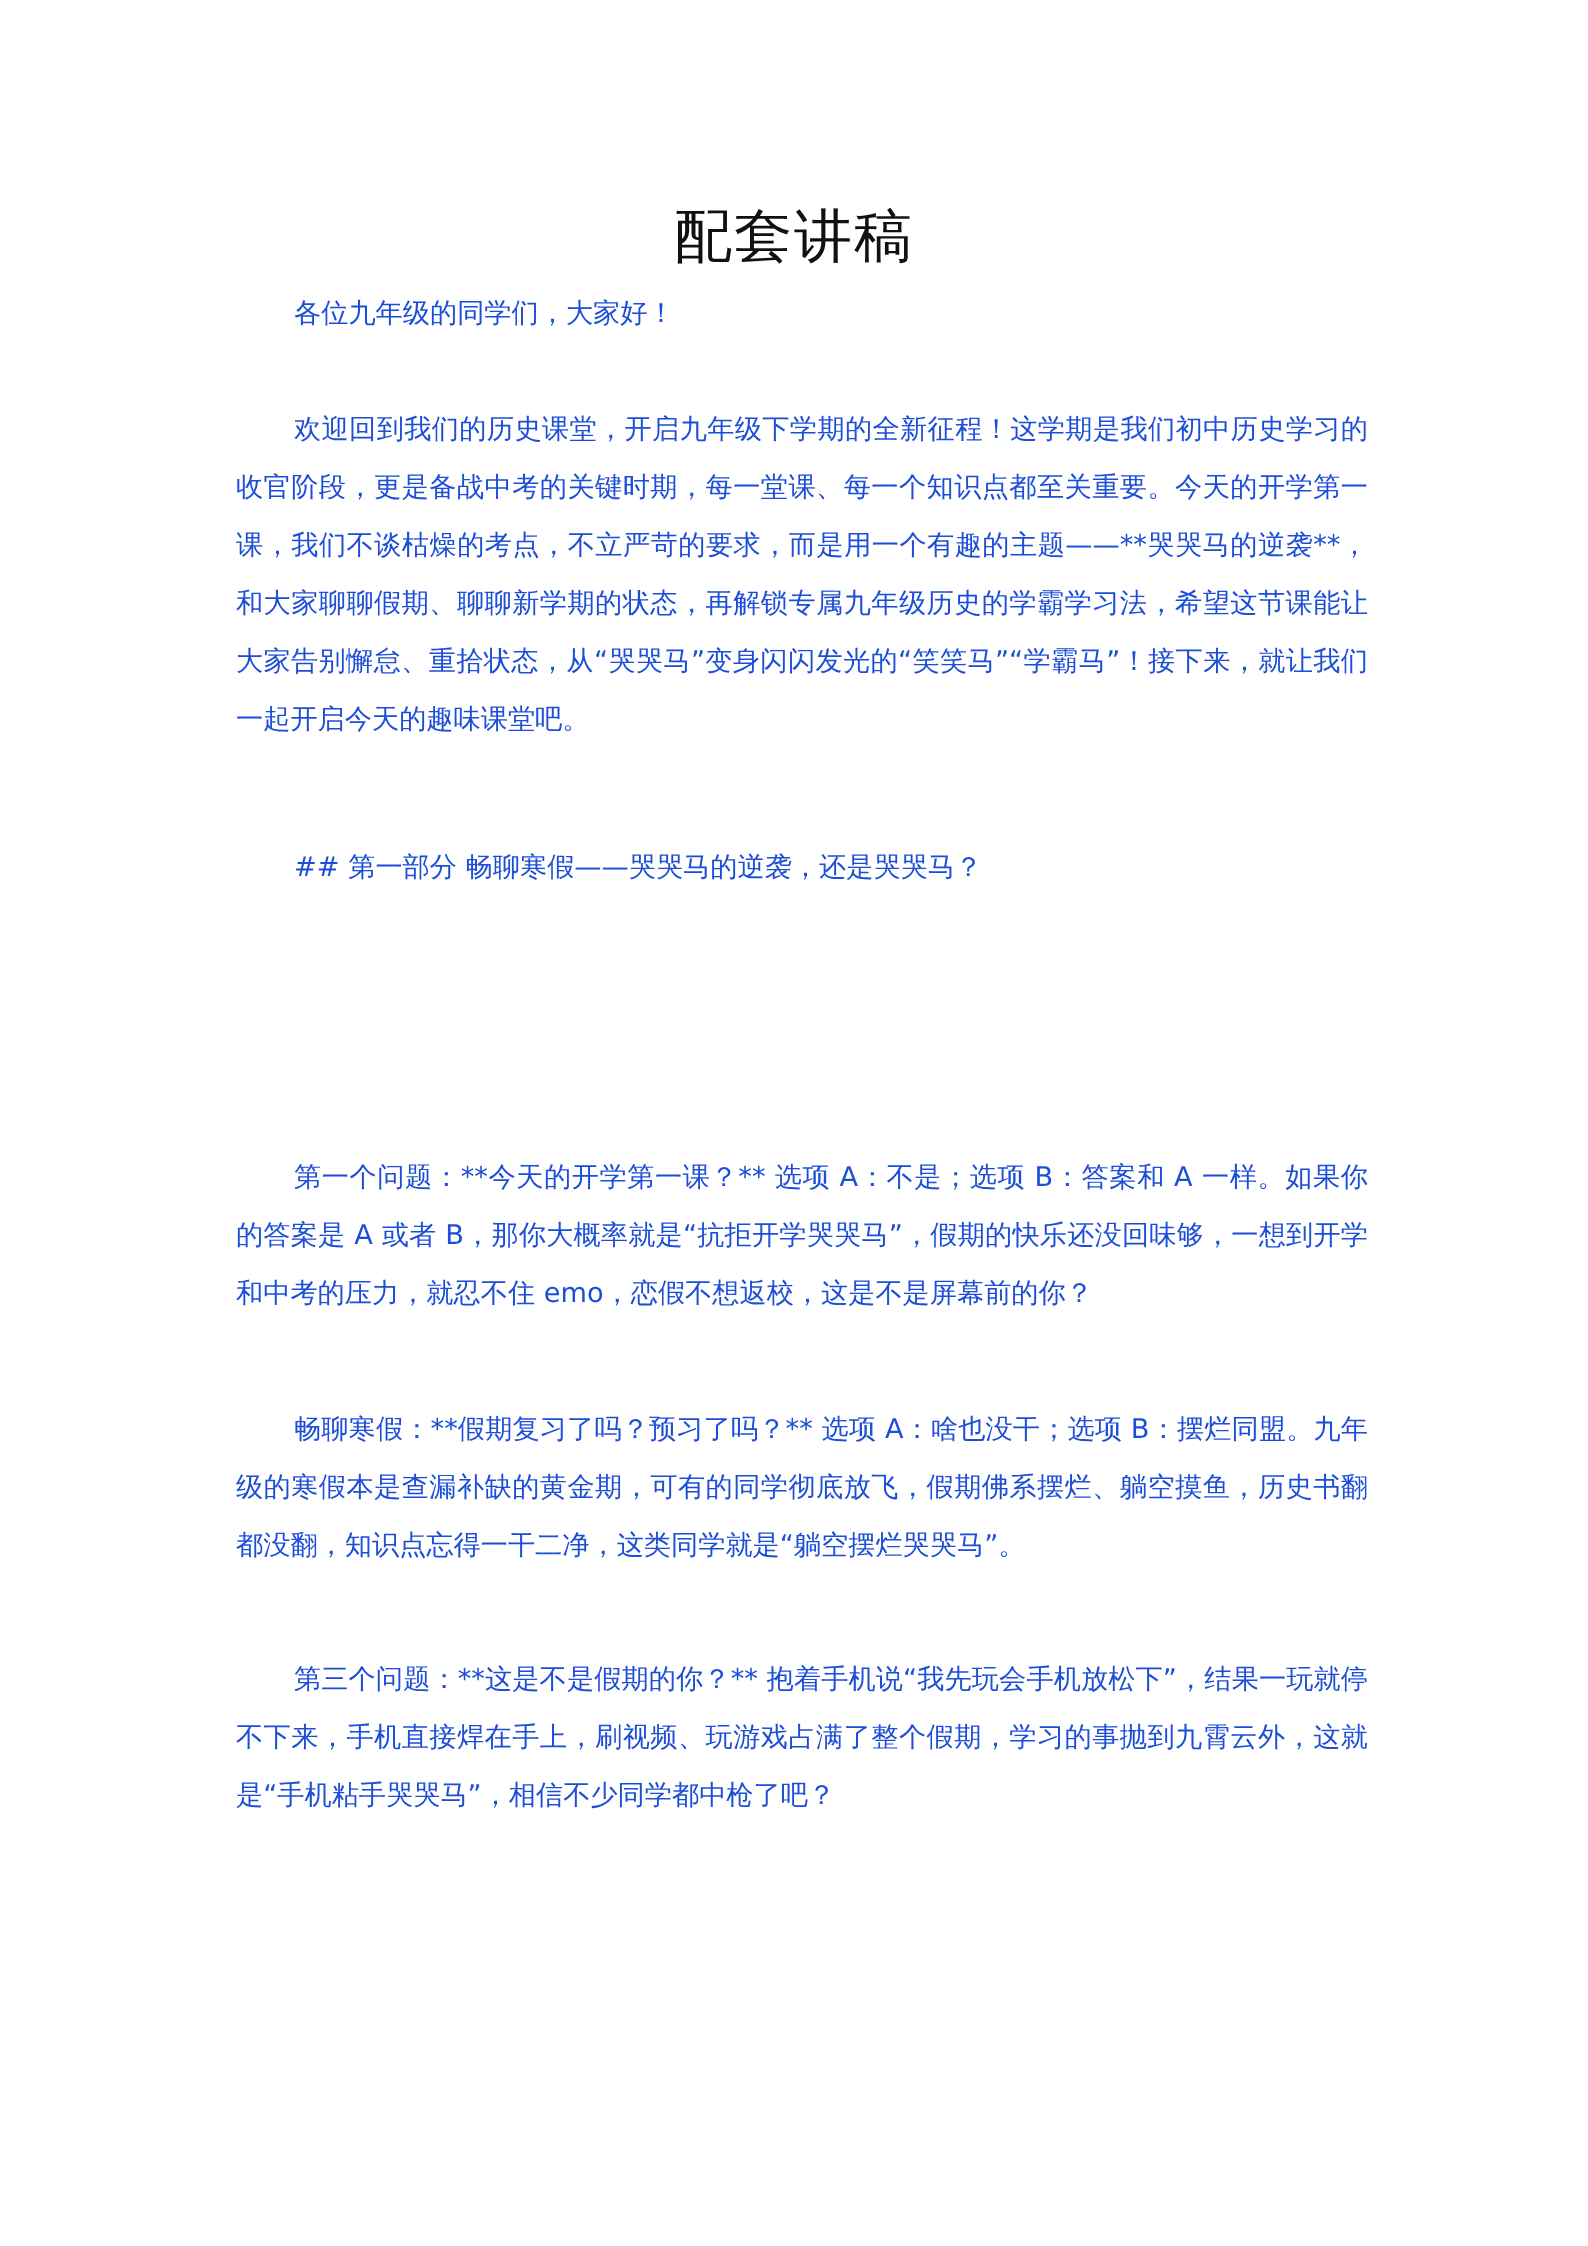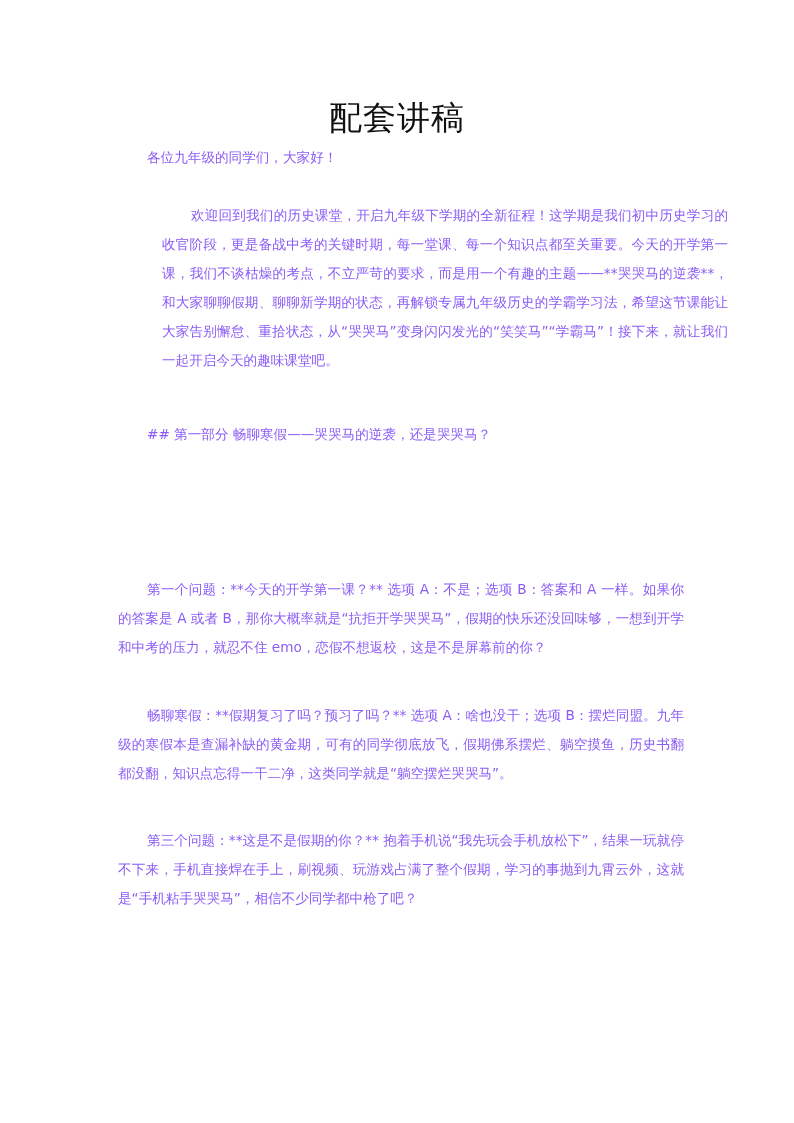--- a/index.html
+++ b/index.html
@@ -1,33 +1,33 @@
 <!DOCTYPE html>
 <html><head>
 <meta charset="utf-8">
 <style>
   html, body { margin: 0; padding: 0; background: #ffffff; }
   body { width: 794px; height: 1123px; position: relative; overflow: hidden;
          font-family: "DejaVu Sans", "Liberation Sans", sans-serif; color: #111; }
   .page { position: absolute; left: 0; top: 0; width: 794px; height: 1123px; background: #fff; }
   .title { position: absolute; left: 0; width: 794px; top: 101px; text-align: center;
-           font-size: 33px; letter-spacing: 1px; font-weight: normal; color: #111; line-height: 34px; }
+           font-size: 29px; letter-spacing: 1px; font-weight: normal; color: #111; line-height: 34px; }
   .para { position: absolute; left: 118px; width: 566px; font-size: 13.6px;
-          line-height: 29px; text-align: justify; text-align-last: left; color: #8b5cf6; }
+          line-height: 29px; text-align: justify; text-align-last: left; color: #1d4ed8; }
   .indent { text-indent: 29px; }
 </style>
 </head>
 <body>
 
 <div class="page">
   <div class="title">配套讲稿</div>
 
   <div class="para indent" style="top:143px;">各位九年级的同学们，大家好！</div>
 
-  <div class="para indent" style="top:201px;margin-left:44px;">欢迎回到我们的历史课堂，开启九年级下学期的全新征程！这学期是我们初中历史学习的收官阶段，更是备战中考的关键时期，每一堂课、每一个知识点都至关重要。今天的开学第一课，我们不谈枯燥的考点，不立严苛的要求，而是用一个有趣的主题——**哭哭马的逆袭**，和大家聊聊假期、聊聊新学期的状态，再解锁专属九年级历史的学霸学习法，希望这节课能让大家告别懈怠、重拾状态，从“哭哭马”变身闪闪发光的“笑笑马”“学霸马”！接下来，就让我们一起开启今天的趣味课堂吧。</div>
+  <div class="para indent" style="top:201px;">欢迎回到我们的历史课堂，开启九年级下学期的全新征程！这学期是我们初中历史学习的收官阶段，更是备战中考的关键时期，每一堂课、每一个知识点都至关重要。今天的开学第一课，我们不谈枯燥的考点，不立严苛的要求，而是用一个有趣的主题——**哭哭马的逆袭**，和大家聊聊假期、聊聊新学期的状态，再解锁专属九年级历史的学霸学习法，希望这节课能让大家告别懈怠、重拾状态，从“哭哭马”变身闪闪发光的“笑笑马”“学霸马”！接下来，就让我们一起开启今天的趣味课堂吧。</div>
 
   <div class="para indent" style="top:420px;">## 第一部分  畅聊寒假——哭哭马的逆袭，还是哭哭马？</div>
 
 
   <div class="para indent" style="top:575px;">第一个问题：**今天的开学第一课？** 选项 A：不是；选项 B：答案和 A 一样。如果你的答案是 A 或者 B，那你大概率就是“抗拒开学哭哭马”，假期的快乐还没回味够，一想到开学和中考的压力，就忍不住 emo，恋假不想返校，这是不是屏幕前的你？</div>
 
   <div class="para indent" style="top:701px;">畅聊寒假：**假期复习了吗？预习了吗？** 选项 A：啥也没干；选项 B：摆烂同盟。九年级的寒假本是查漏补缺的黄金期，可有的同学彻底放飞，假期佛系摆烂、躺空摸鱼，历史书翻都没翻，知识点忘得一干二净，这类同学就是“躺空摆烂哭哭马”。</div>
 
   <div class="para indent" style="top:826px;">第三个问题：**这是不是假期的你？** 抱着手机说“我先玩会手机放松下”，结果一玩就停不下来，手机直接焊在手上，刷视频、玩游戏占满了整个假期，学习的事抛到九霄云外，这就是“手机粘手哭哭马”，相信不少同学都中枪了吧？</div>
 </div>

